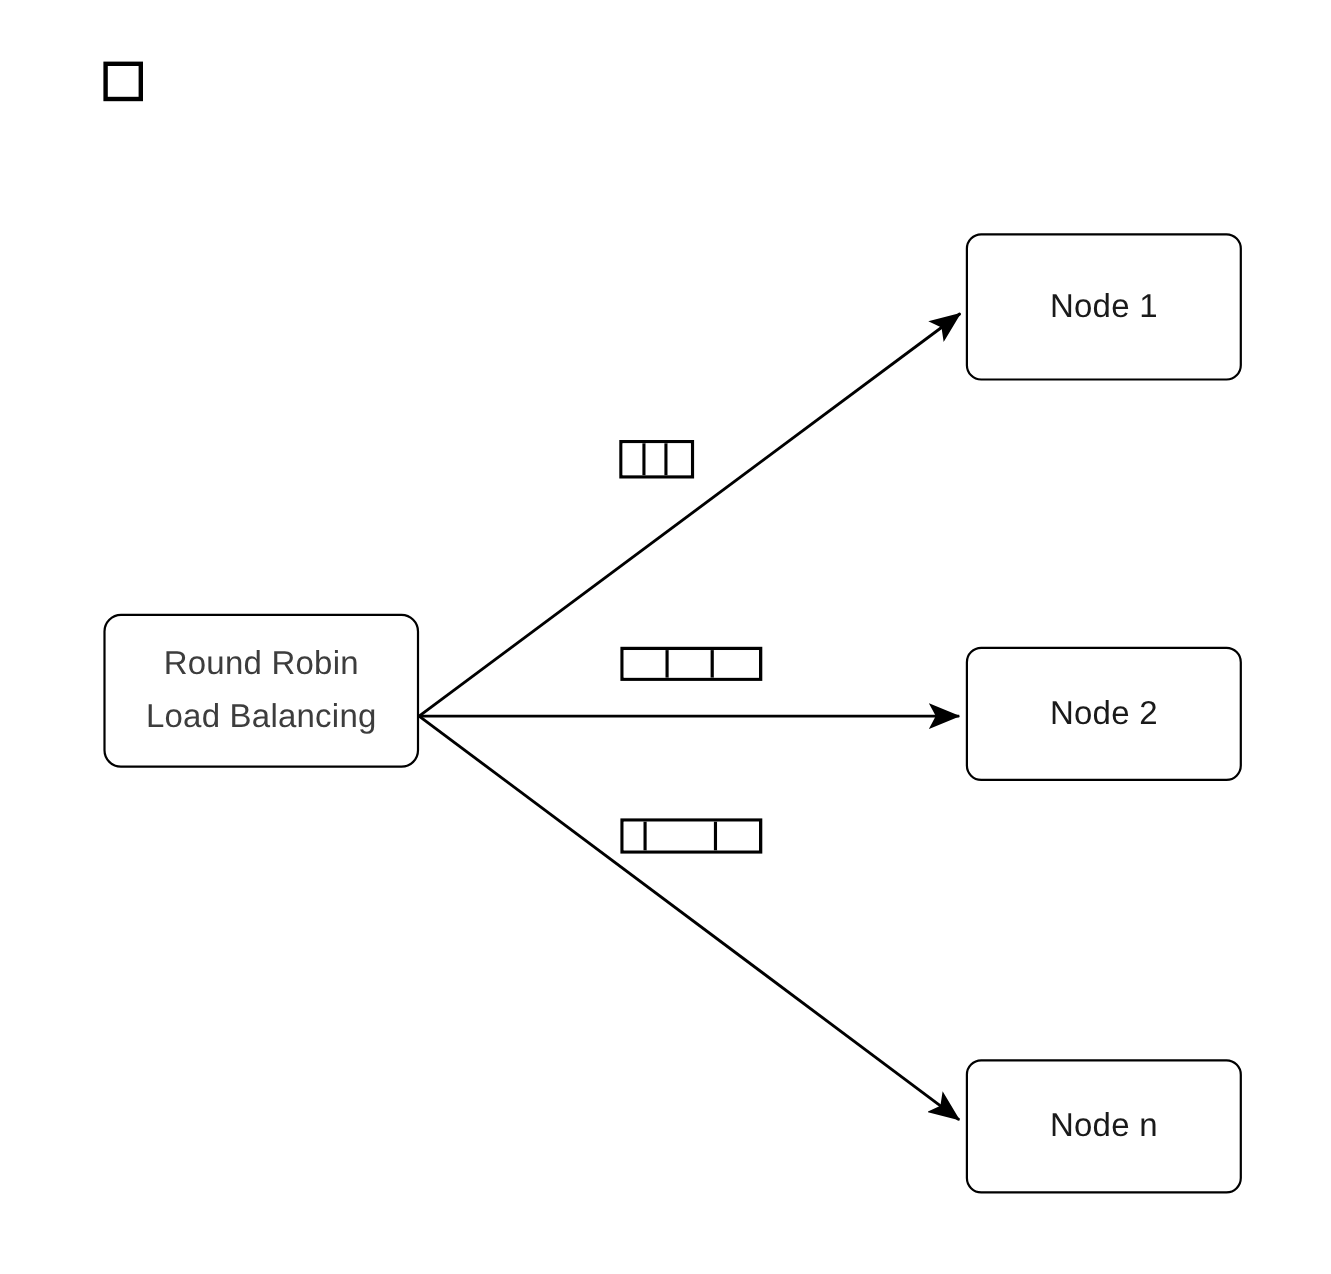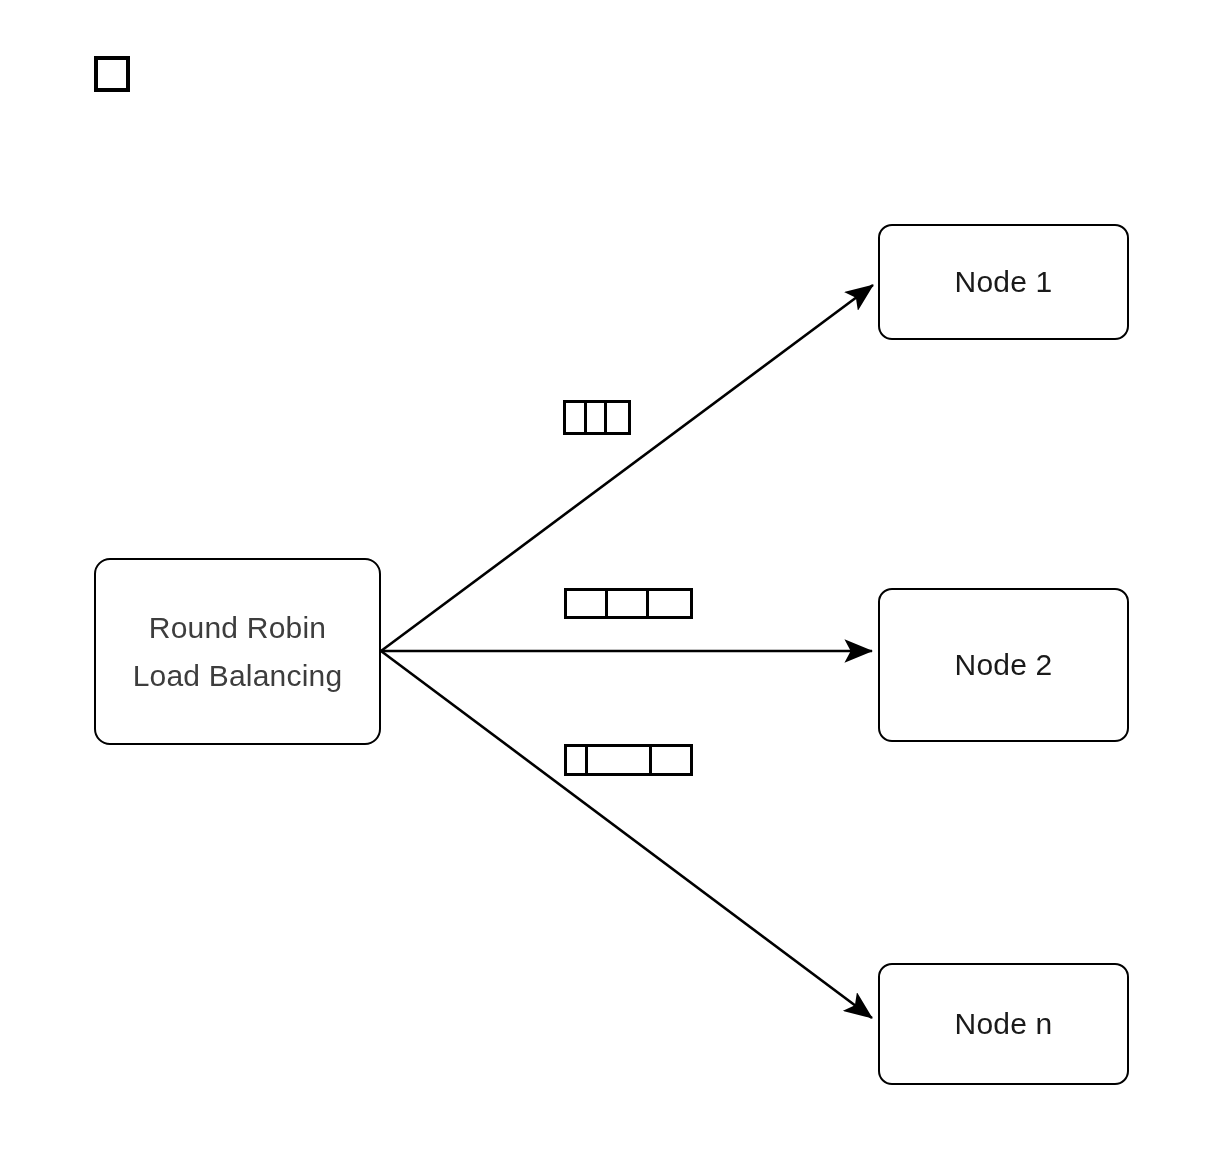--- a/index.html
+++ b/index.html
@@ -66,32 +66,32 @@
   }
   .node-label {
     font-size: 30px;
     color: #1a1a1a;
     letter-spacing: 0.2px;
   }
   #box-source {
     left: 94px;
     top: 558px;
     width: 287px;
-    height: 187px;
+    height: 140px;
     border-radius: 16px;
   }
   #source-label {
     font-size: 30px;
     color: #3d3d3d;
     line-height: 48px;
     white-space: pre-line;
     letter-spacing: 0.2px;
   }
-  #box-node1 { left: 878px; top: 212px;  width: 251px; height: 116px; margin-top: 12px; }
-  #box-node2 { left: 878px; top: 588px;  width: 251px; height: 154px; }
+  #box-node1 { left: 878px; top: 212px;  width: 251px; height: 134px; }
+  #box-node2 { left: 878px; top: 588px;  width: 251px; height: 122px; }
   #box-noden { left: 878px; top: 963px;  width: 251px; height: 122px; }
 
   
   .cell-group {
     position: absolute;
     display: flex;
     box-sizing: border-box;
     border: 3.4px solid #000000;
     background: #ffffff;
   }

